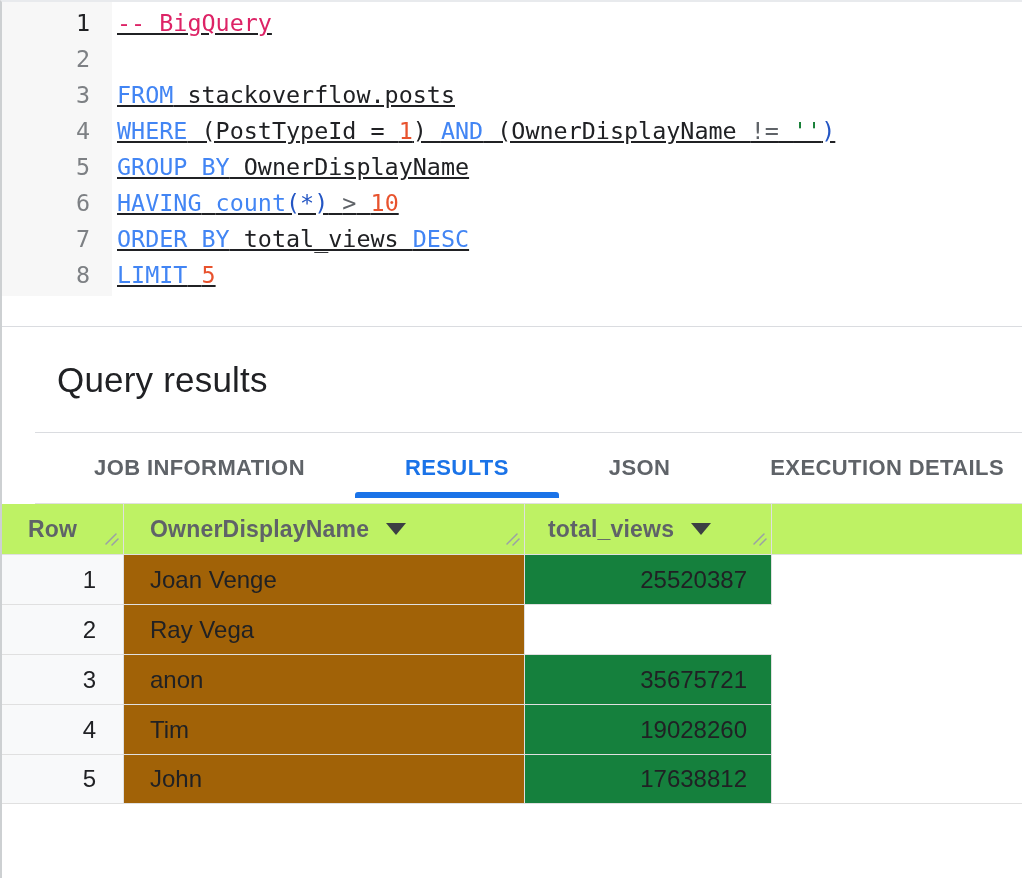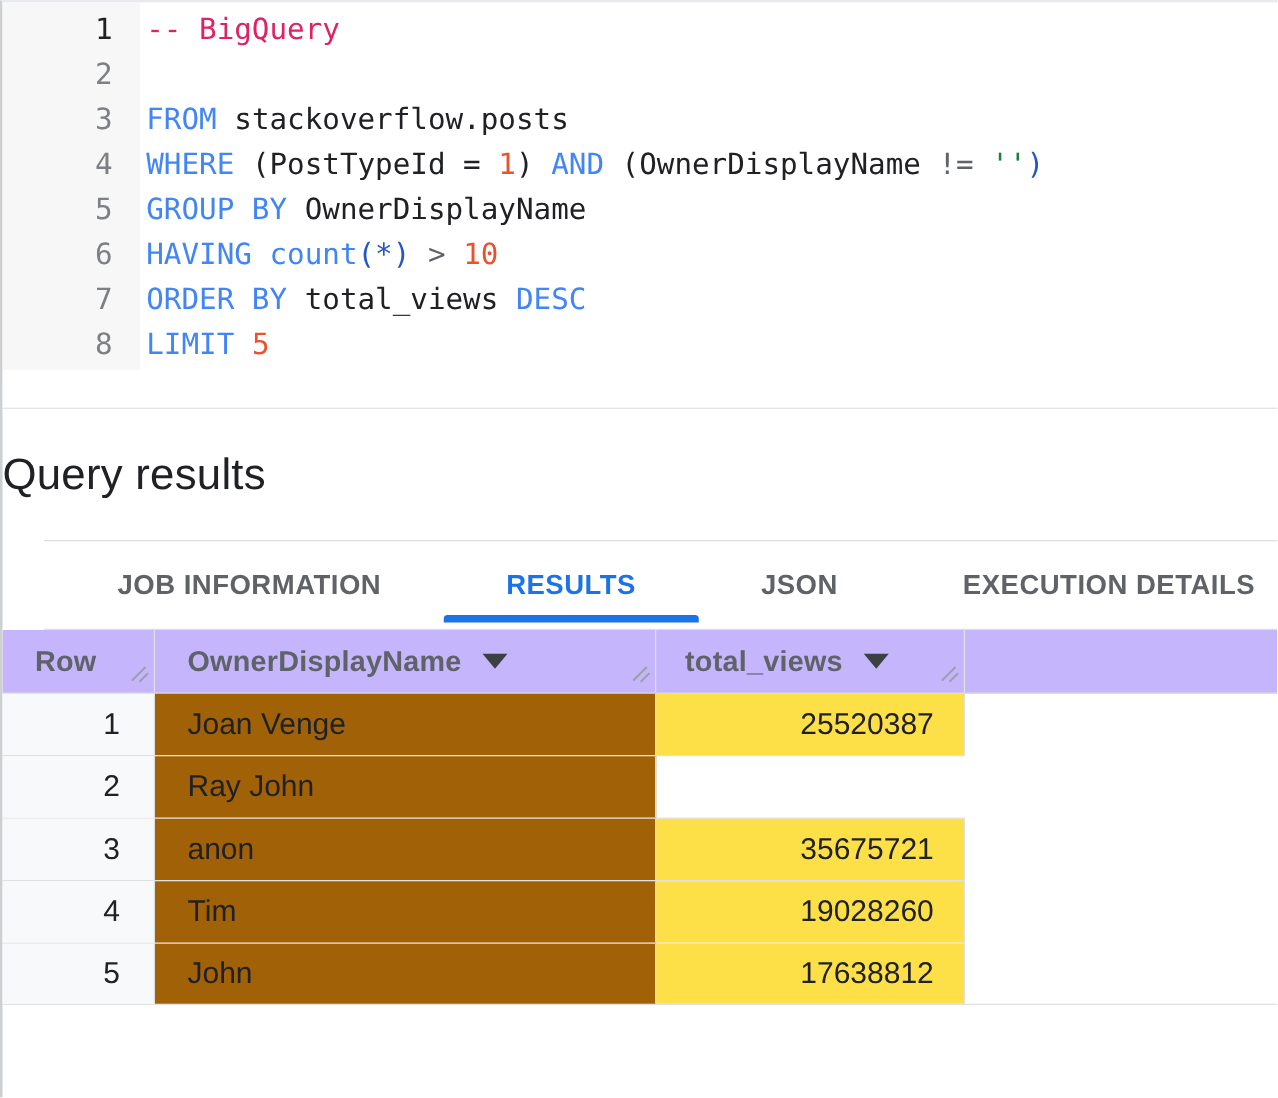--- a/index.html
+++ b/index.html
@@ -16,37 +16,37 @@
   }
 
   
   .editor{position:relative;height:324px;background:#fff;}
   .gutter-bg{position:absolute;left:0;top:0;width:110px;height:294px;background:#f7f7f7;}
   .code-lines{position:relative;padding-top:3px;}
   .code-line{display:flex;height:36px;line-height:36px;
     font-family:"DejaVu Sans Mono","Liberation Mono",monospace;font-size:23.4px;white-space:pre;}
   .ln{box-sizing:border-box;width:110px;padding-right:22px;text-align:right;color:#7d8084;flex:none;}
   .ln.active{color:#202124;}
-  .lc{padding-left:5px;color:#202124;}
+  .lc{padding-left:5px;color:#202124;text-decoration:underline;}
   .tk-kw{color:var(--c-keyword,#4285f4);}
   .tk-fn{color:var(--c-keyword,#4285f4);}
   .tk-paren{color:var(--c-paren,#2456c4);}
   .tk-num{color:var(--c-number,#e8532e);}
   .tk-str{color:var(--c-string,#188038);}
   .tk-op{color:#5f6368;}
   .tk-id{color:#202124;}
   .tk-comment{color:var(--c-comment,#dd2366);}
 
   
   .results-header{
     box-sizing:border-box;height:106px;border-top:1px solid #dadce0;
     display:flex;align-items:center;
   }
   .results-header .title{
-    margin:0;font-size:35px;font-weight:400;color:#202124;letter-spacing:.2px;
+    margin:0;padding-left:55px;font-size:35px;font-weight:400;color:#202124;letter-spacing:.2px;
   }
 
   
   .tabs{
     box-sizing:border-box;height:72px;
     border-top:1px solid #dadce0;border-bottom:1px solid #e0e0e0;
     display:flex;align-items:stretch;padding-left:9px;white-space:nowrap;margin-left:33px;
   }
   .tab{
     position:relative;display:flex;align-items:center;
@@ -54,41 +54,41 @@
     font-size:22px;font-weight:700;letter-spacing:.4px;color:#5f6368;
   }
   .tab.active{color:var(--c-active_tab,#1a73e8);}
   .tab.active::after{
     content:"";position:absolute;left:0;right:0;bottom:5px;height:6px;
     background:var(--c-active_tab,#1a73e8);border-radius:3px 3px 0 0;
   }
 
   
   .thead{
-    box-sizing:border-box;height:51px;background:#c4b5fd;
+    box-sizing:border-box;height:51px;background:#bef264;
     border-bottom:1px solid #e0e0e0;display:flex;align-items:stretch;
   }
   .th{position:relative;box-sizing:border-box;display:flex;align-items:center;
     border-right:1px solid #e0e0e0;color:var(--c-header_text,#5f6368);
     font-size:23px;font-weight:700;letter-spacing:.2px;}
   .th-row{width:122px;padding-left:26px;}
   .th-owner{width:401px;padding-left:26px;}
   .th-views{width:247px;padding-left:23px;}
   .th-filler{flex:1;}
   .sort-caret{width:0;height:0;margin-left:17px;
     border-left:10px solid transparent;border-right:10px solid transparent;
     border-top:12px solid #3c4043;cursor:pointer;}
   .resize-handle{position:absolute;right:3px;bottom:2px;cursor:col-resize;}
   .tr{display:flex;width:770px;box-sizing:content-box;height:49px;border-bottom:1px solid #e0e0e0;}
   .tr:last-child{border-bottom:none;height:48px;}
   .td{box-sizing:border-box;display:flex;align-items:center;
     border-right:1px solid #e0e0e0;font-size:24px;color:var(--c-cell_text,#202124);}
   .td-row{width:122px;justify-content:flex-end;padding-right:27px;background:#f8f9fa;}
   .td-owner{width:401px;padding-left:26px;background:#a16207;text-align:center;}
-  .td-views{width:247px;justify-content:flex-end;padding-right:24px;background:#fde047;}
+  .td-views{width:247px;justify-content:flex-end;padding-right:24px;background:#15803d;}
   .bottom-line{height:1px;background:#e0e0e0;width:100%;}
 </style>
 </head>
 <body>
 
 <div class="page">
 
   <section class="editor">
     <div class="gutter-bg"></div>
     <div class="code-lines" id="code-lines">
@@ -147,21 +147,21 @@
         <div class="th-filler"></div>
       </div>
     <div class="tbody" id="tbody">
         <div class="tr">
           <div class="td td-row">1</div>
           <div class="td td-owner">Joan Venge</div>
           <div class="td td-views">25520387</div>
         </div>
         <div class="tr">
           <div class="td td-row">2</div>
-          <div class="td td-owner">Ray John</div>
+          <div class="td td-owner">Ray Vega</div>
         </div>
         <div class="tr">
           <div class="td td-row">3</div>
           <div class="td td-owner">anon</div>
           <div class="td td-views">35675721</div>
         </div>
         <div class="tr">
           <div class="td td-row">4</div>
           <div class="td td-owner">Tim</div>
           <div class="td td-views">19028260</div>

